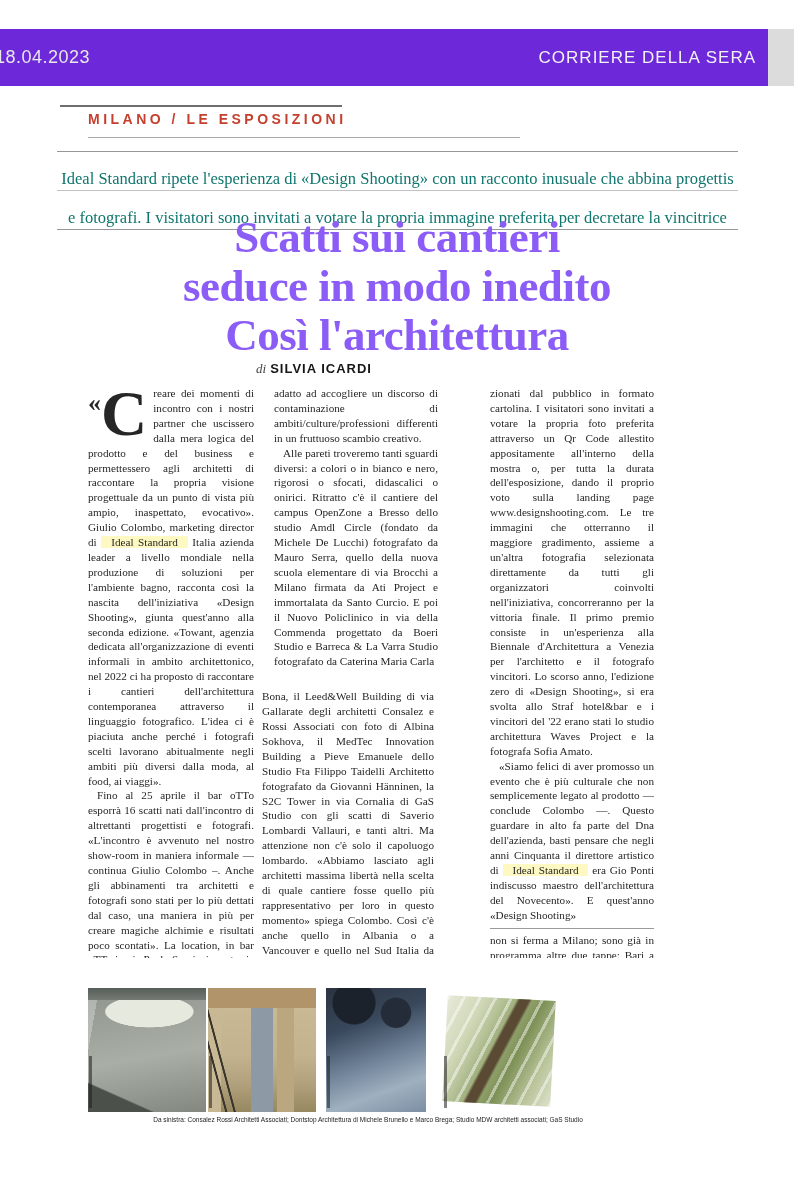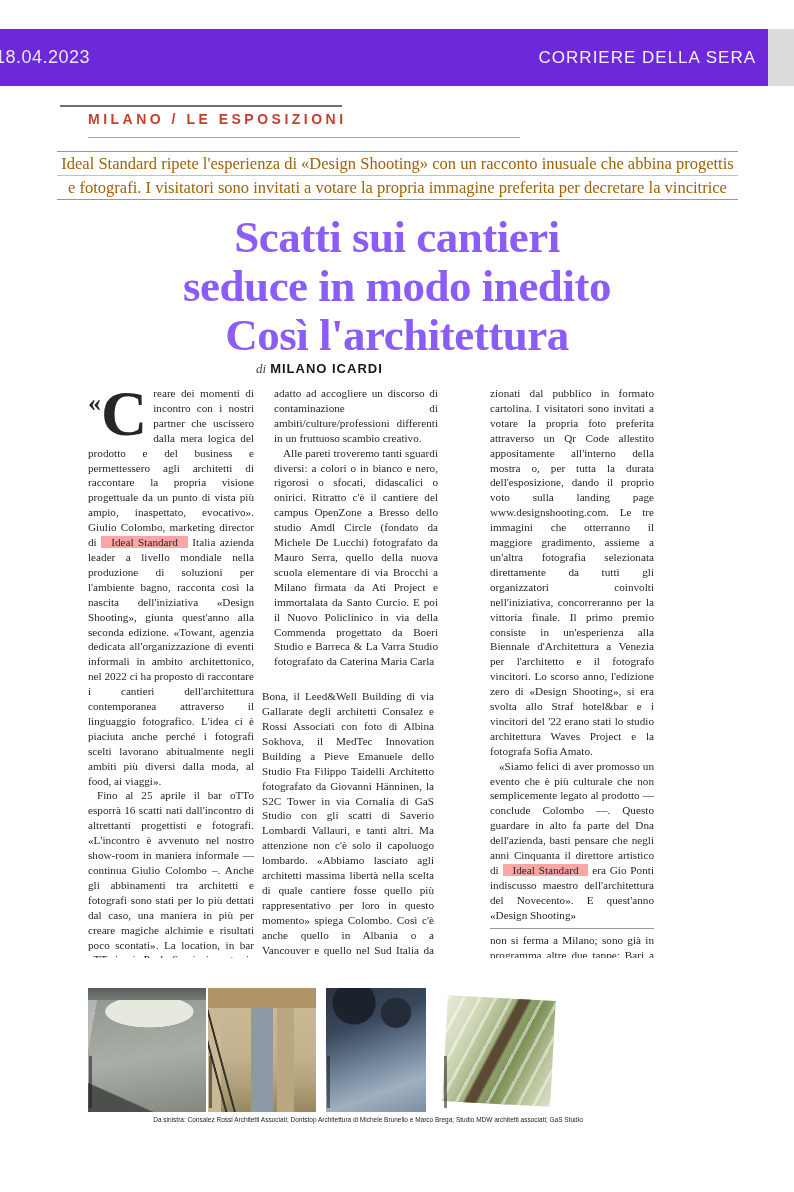--- a/index.html
+++ b/index.html
@@ -15,40 +15,40 @@
   .paper{font-size:17px;letter-spacing:1px;margin-right:12px;color:#f2f2f2;margin-left:45px;}
 
   
   .kicker-rule-top{position:absolute;left:60px;top:105px;width:282px;height:2px;background:#6e6e6e;}
   .kicker{position:absolute;left:88px;top:111px;font-family:"Liberation Sans",sans-serif;
           font-weight:bold;font-size:14px;letter-spacing:3.5px;color:#c4402f;}
   .kicker-rule-bottom{position:absolute;left:88px;top:137px;width:432px;height:1px;background:#a8a8a8;}
 
   .standfirst{position:absolute;left:57px;top:151px;width:681px;border-top:1px solid #979797;
               border-bottom:1px solid #979797;}
-  .standfirst .sline{height:23px;line-height:23px;text-align:center;font-size:16.5px;color:#a16207;}
+  .standfirst .sline{height:23px;line-height:23px;text-align:center;font-size:16.5px;color:#0f766e;margin-top:15px;}
   .standfirst .sline:first-child{border-bottom:1px solid #c2c2c2;}
 
   
   .headline{position:absolute;left:0;top:213px;width:794px;text-align:center;
             font-weight:bold;font-size:45px;line-height:49px;color:#8b5cf6;letter-spacing:-.5px;}
   .byline{position:absolute;left:256px;top:361px;font-size:13px;color:#222;}
   .byline .by-prefix{font-style:italic;color:#444;margin-right:4px;}
   .byline .by-author{font-family:"Liberation Sans",sans-serif;font-weight:bold;
                      font-size:13px;letter-spacing:1px;color:#161616;}
 
   
   .columns{position:absolute;left:88px;top:386px;width:566px;height:572px;display:flex;overflow:hidden;}
   .bodytext{font-size:11.2px;line-height:14.9px;text-align:justify;color:#262626;
             hyphens:auto;-webkit-hyphens:auto;}
   .col1{width:166px;margin-right:8px;}
   .col2{width:172px;margin-right:56px;}
   .col3{width:164px;}
   .indent{text-indent:9px;}
-  .hl{background:#fca5a5;padding:0 10px;}
+  .hl{background:#fef9c3;padding:0 10px;}
 
   .dropcap{float:left;margin:2px 6px 0 0;white-space:nowrap;}
   .dropcap .dq{font-weight:bold;font-size:26px;vertical-align:24px;}
   .dropcap .dl{font-weight:bold;font-size:64px;line-height:52px;}
 
   .c2-chunk1{margin-left:12px;margin-right:-4px;margin-bottom:20px;}
   .col3-rule{border-top:1px solid #9a9a9a;margin:5px 0 4px 0;}
 
   
   .photos{position:absolute;left:88px;top:988px;width:566px;height:124px;display:flex;}
@@ -102,21 +102,21 @@
     <div class="sline">e fotografi. I visitatori sono invitati a votare la propria immagine preferita per decretare la vincitrice</div>
   </div>
 
   <div class="headline">
     <div>Scatti sui cantieri</div>
     <div>seduce in modo inedito</div>
     <div>Così l'architettura</div>
   </div>
 
   <div class="byline">
-    <span class="by-prefix">di</span><span class="by-author">MILANO ICARDI</span>
+    <span class="by-prefix">di</span><span class="by-author">SILVIA ICARDI</span>
   </div>
 
   <div class="columns">
 
     <div class="col1 bodytext">
       <p style="margin:0;">
         <span class="dropcap"><span class="dq">«</span><span class="dl">C</span></span><span>reare dei momenti di incontro con i nostri partner che uscissero dalla mera logica del prodotto e del business e permettessero agli architetti di raccontare la propria visione progettuale da un punto di vista più ampio, inaspettato, evocativo». Giulio Colombo, marketing director di </span><span class="hl">Ideal Standard</span><span> Italia azienda leader a livello mondiale nella produzione di soluzioni per l'ambiente bagno, racconta così la nascita dell'iniziativa «Design Shooting», giunta quest'anno alla seconda edizione. «Towant, agenzia dedicata all'organizzazione di eventi informali in ambito architettonico, nel 2022 ci ha proposto di raccontare i cantieri dell'architettura contemporanea attraverso il linguaggio fotografico. L'idea ci è piaciuta anche perché i fotografi scelti lavorano abitualmente negli ambiti più diversi dalla moda, al food, ai viaggi».</span>
       </p>
       <p class="indent" style="margin:0;">Fino al 25 aprile il bar oTTo esporrà 16 scatti nati dall'incontro di altrettanti progettisti e fotografi. «L'incontro è avvenuto nel nostro show-room in maniera informale — continua Giulio Colombo –. Anche gli abbinamenti tra architetti e fotografi sono stati per lo più dettati dal caso, una maniera in più per creare magiche alchimie e risultati poco scontati». La location, in bar oTTo in via Paolo Sarpi, si presta sia perché è un open space sia perché ci troviamo in un quartiere, siamo in piena Chinatown,</p>
     </div>

